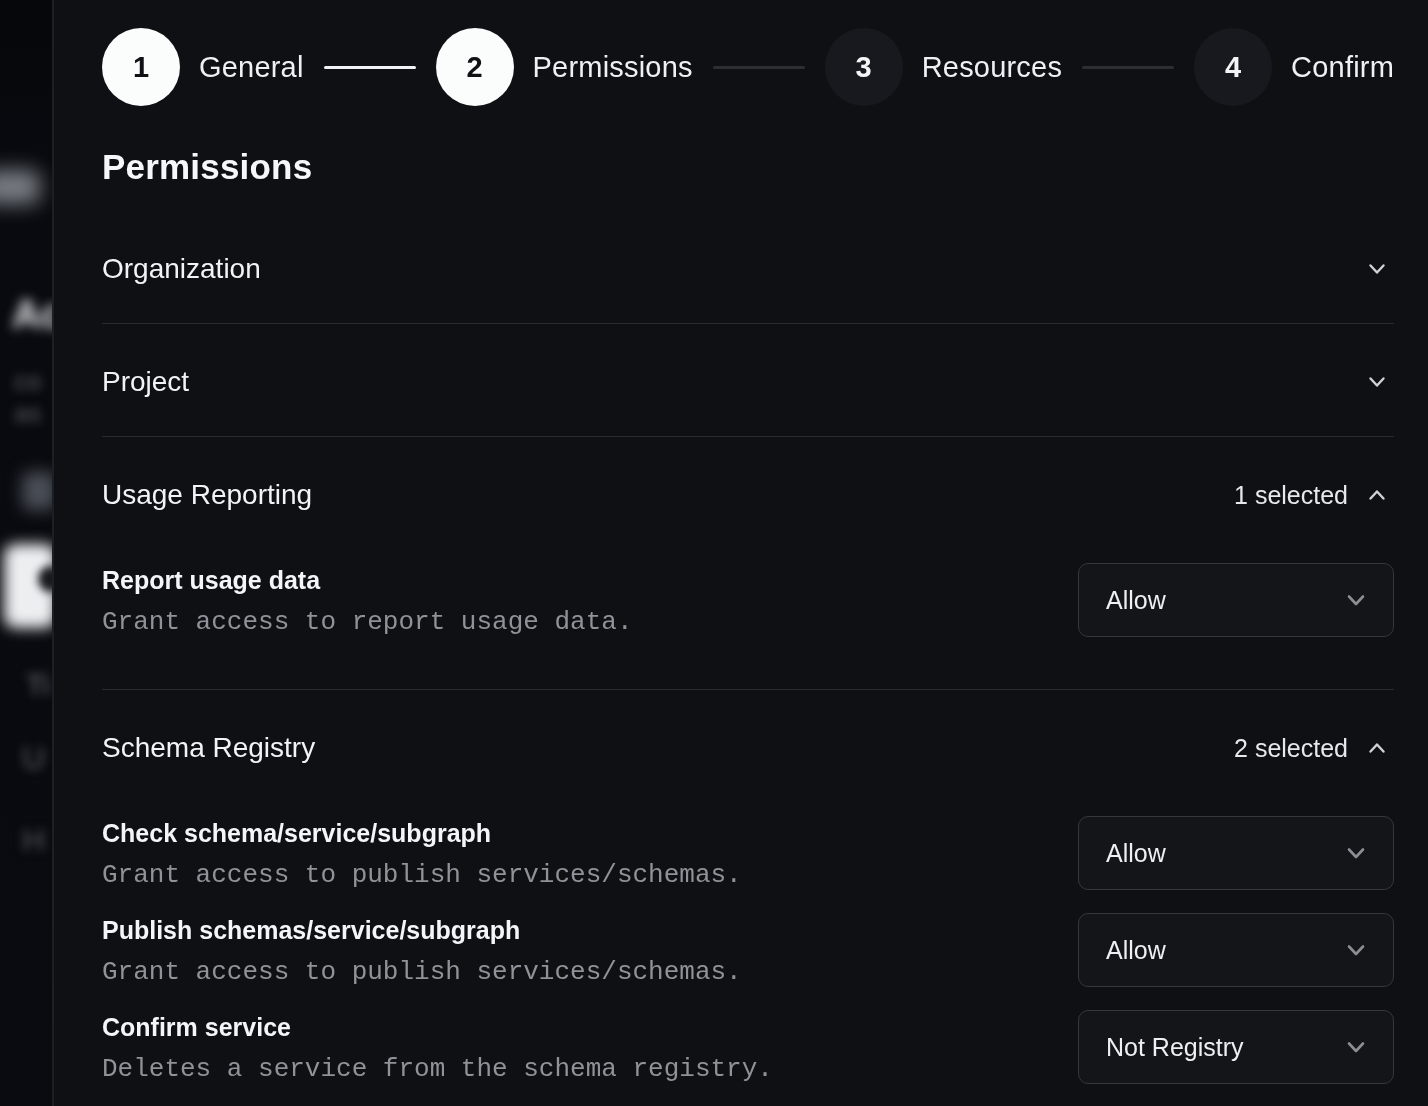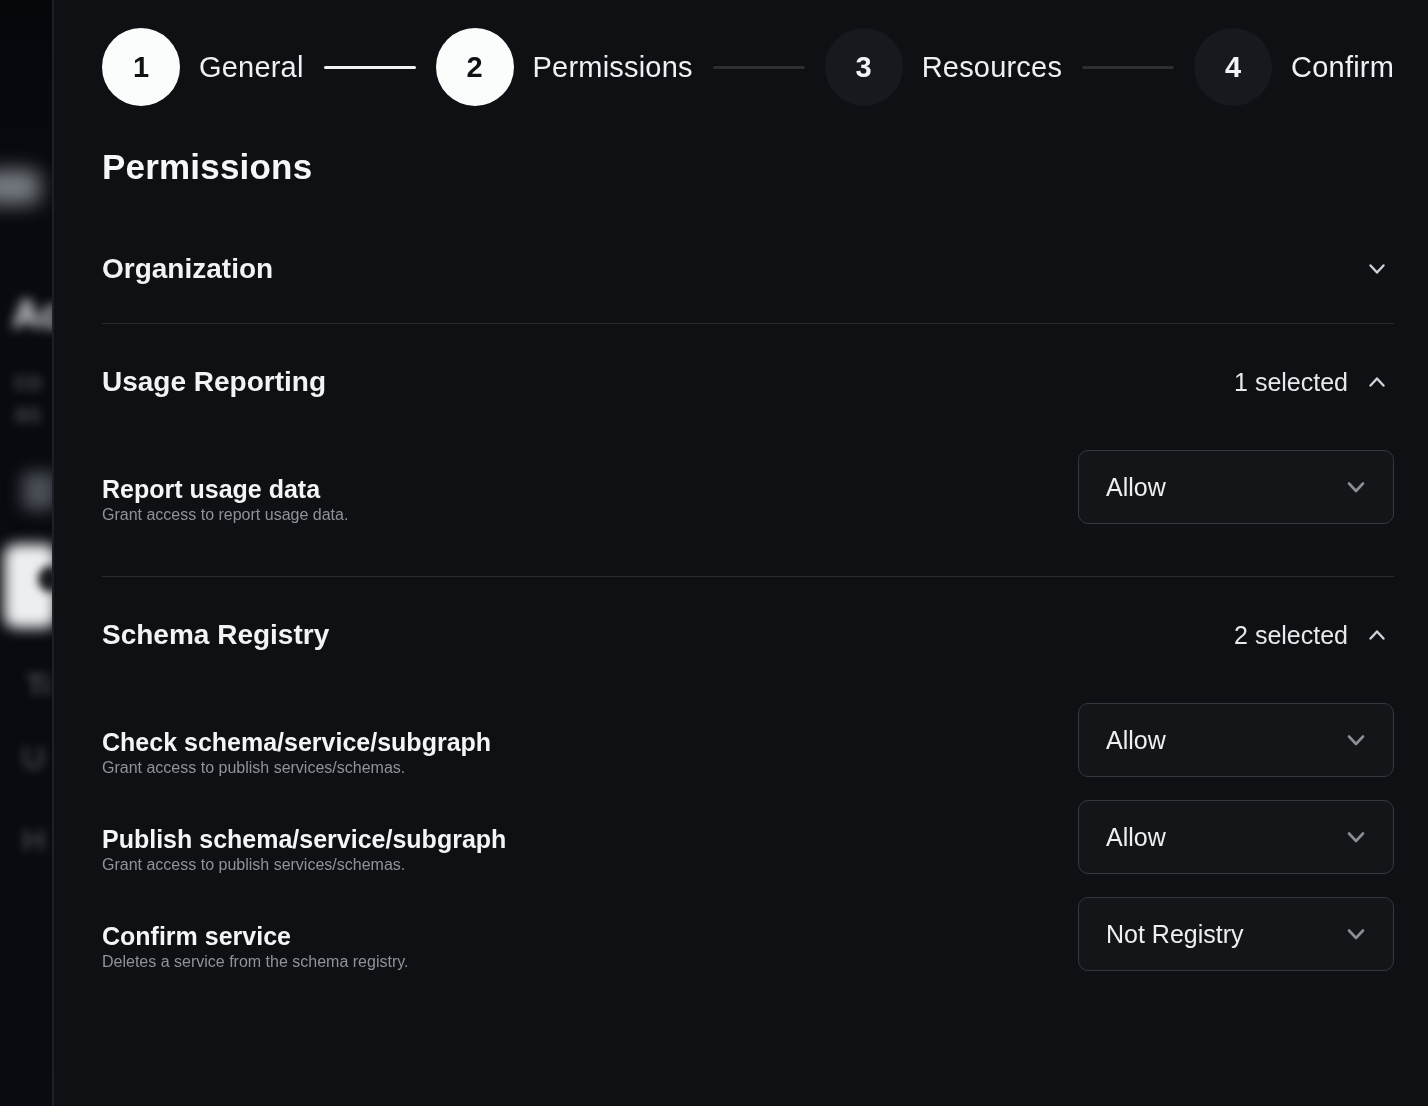--- a/index.html
+++ b/index.html
@@ -63,31 +63,31 @@
 
   
   .sections { margin-top:24px; }
   .section { border-bottom:1px solid #292b2f; }
   .section:last-child { border-bottom:none; }
   .section-header {
     display:flex; align-items:center; justify-content:space-between;
     padding:42px 4px 38px 0;
   }
   .section.expanded .section-header { padding-bottom:0;gap:17px; }
-  .section-title { font-size:28px; font-weight:700; color:#f2f3f5; }
+  .section-title { font-size:28px; font-weight:400; color:#f2f3f5; }
   .section-meta { display:flex; align-items:center; gap:16px; }
   .selected-count { font-size:25px; color:#e6e8eb; }
   .chev { display:block; }
   .chev.up { transform:rotate(180deg); }
 
   .items { margin-top:52px; padding-bottom:52px; display:flex; flex-direction:column; gap:23px; }
   .item { display:flex; align-items:flex-end; justify-content:space-between; }
   .item-text { display:flex; flex-direction:column; }
   .item-title { font-size:25px; font-weight:700; color:#f4f5f7; line-height:1.15; }
-  .item-desc  { font-size:16px; color:#8f9298; margin-top:2px; }
+  .item-desc  { font-size:26px; color:#8f9298; margin-top:12px;font-family:Liberation Mono, monospace; }
 
   .select {
     width:316px; height:74px; flex:0 0 auto;
     background:#131519;
     border:1px solid #34373d;
     border-radius:10px;
     display:flex; align-items:center; justify-content:space-between;
     padding:0 23px 0 27px;
   }
   .select-value { font-size:25px; color:#edeff1; }
@@ -138,20 +138,32 @@
       <div class="section-meta">
 
         <svg class="chev" width="26" height="26" viewBox="0 0 26 26" fill="none">
           <polyline points="6.5,9.5 13,16.5 19.5,9.5" stroke="#cfd2d6" stroke-width="2.4" stroke-linecap="round" stroke-linejoin="round"></polyline>
         </svg>
       </div>
     </div>
 
   </section>
 
+  <section class="section">
+    <div class="section-header">
+      <div class="section-title">Project</div>
+      <div class="section-meta">
+
+        <svg class="chev" width="26" height="26" viewBox="0 0 26 26" fill="none">
+          <polyline points="6.5,9.5 13,16.5 19.5,9.5" stroke="#cfd2d6" stroke-width="2.4" stroke-linecap="round" stroke-linejoin="round"></polyline>
+        </svg>
+      </div>
+    </div>
+
+  </section>
 
   <section class="section expanded">
     <div class="section-header">
       <div class="section-title">Usage Reporting</div>
       <div class="section-meta">
         <span class="selected-count">1 selected</span>
         <svg class="chev up" width="26" height="26" viewBox="0 0 26 26" fill="none">
           <polyline points="6.5,9.5 13,16.5 19.5,9.5" stroke="#cfd2d6" stroke-width="2.4" stroke-linecap="round" stroke-linejoin="round"></polyline>
         </svg>
       </div>
@@ -191,21 +203,21 @@
     <div class="select">
       <span class="select-value">Allow</span>
       <svg width="28" height="28" viewBox="0 0 28 28" fill="none">
         <polyline points="7,10.5 14,18 21,10.5" stroke="#8b8e94" stroke-width="2.6" stroke-linecap="round" stroke-linejoin="round"></polyline>
       </svg>
     </div>
   </div>
 
   <div class="item">
     <div class="item-text">
-      <div class="item-title">Publish schema/service/subgraph</div>
+      <div class="item-title">Publish schemas/service/subgraph</div>
       <div class="item-desc">Grant access to publish services/schemas.</div>
     </div>
     <div class="select">
       <span class="select-value">Allow</span>
       <svg width="28" height="28" viewBox="0 0 28 28" fill="none">
         <polyline points="7,10.5 14,18 21,10.5" stroke="#8b8e94" stroke-width="2.6" stroke-linecap="round" stroke-linejoin="round"></polyline>
       </svg>
     </div>
   </div>
 

